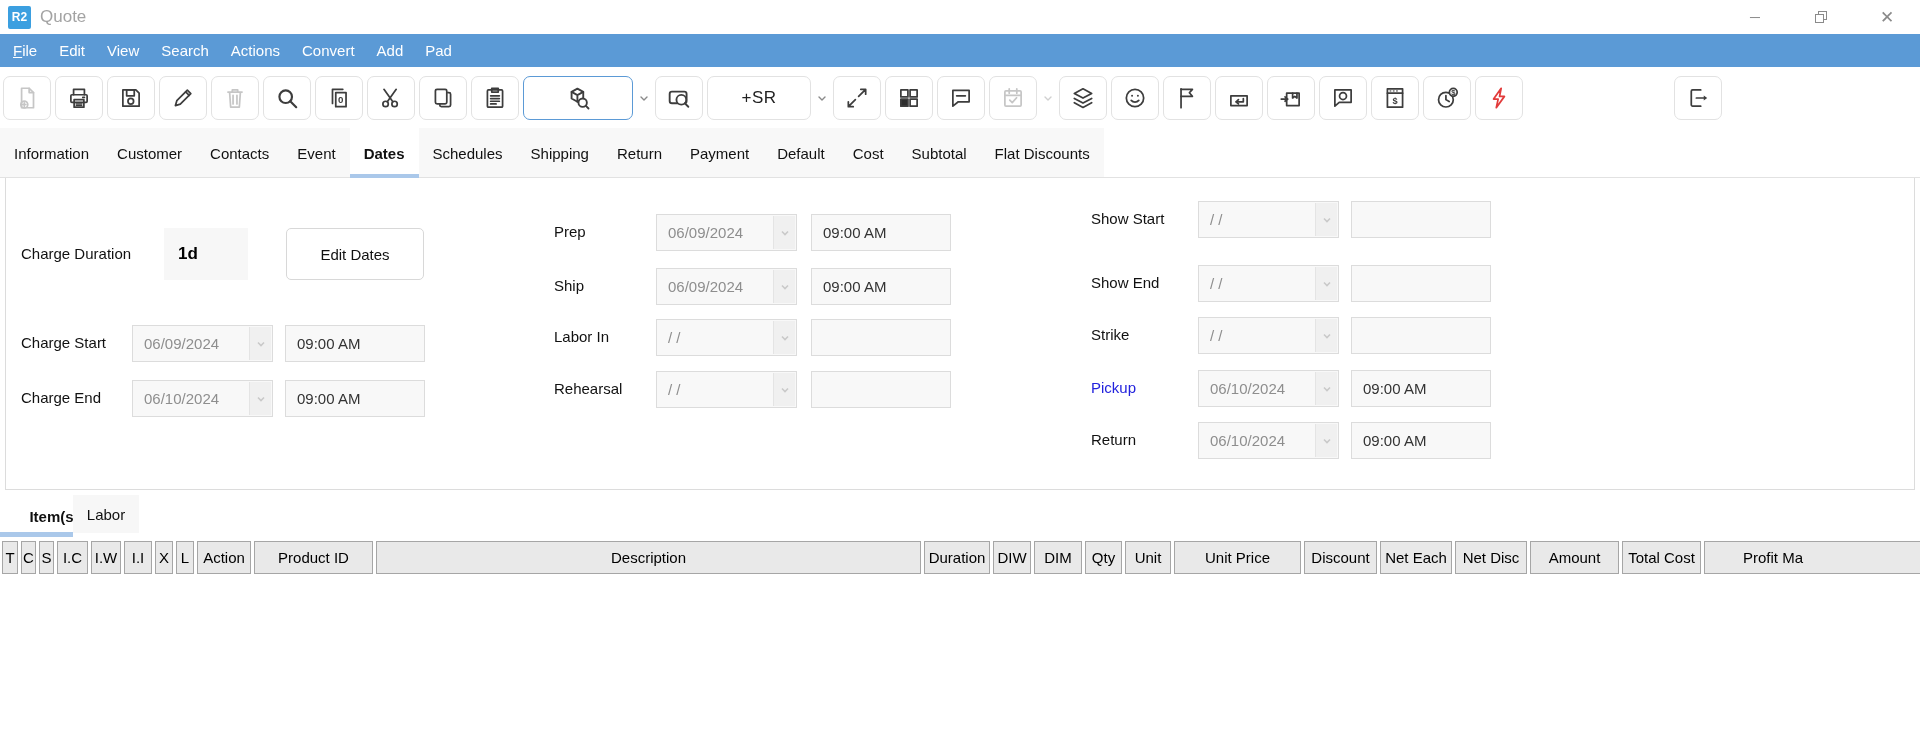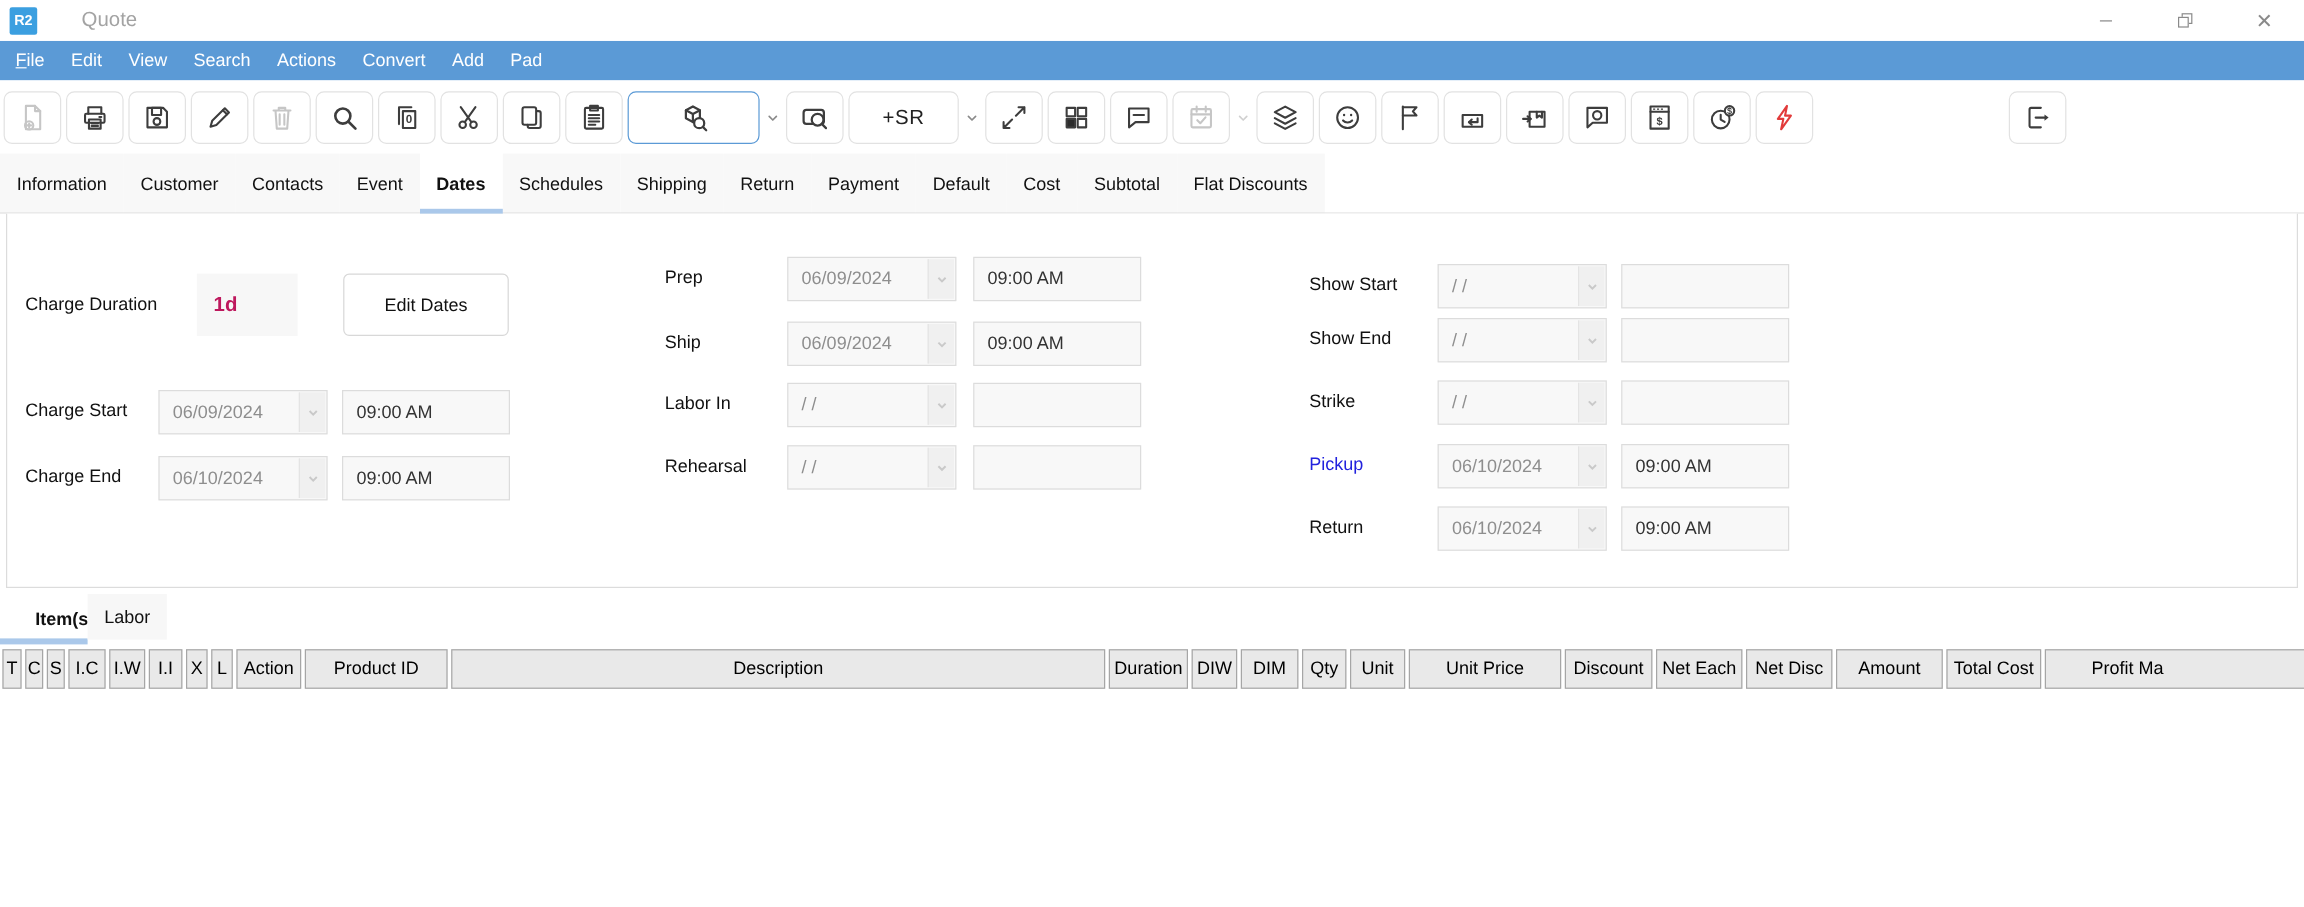--- a/index.html
+++ b/index.html
@@ -1,38 +1,38 @@
 <!DOCTYPE html>
 <html><head>
 <meta charset="utf-8">
 <style>
   html,body{margin:0;padding:0;background:#fff;width:1920px;height:756px;overflow:hidden;
     font-family:"Liberation Sans",sans-serif;-webkit-font-smoothing:antialiased;}
   *{box-sizing:border-box;}
   
-  .titlebar{height:34px;background:#fff;display:flex;align-items:center;position:relative;gap:28px;}
+  .titlebar{height:34px;background:#fff;display:flex;align-items:center;position:relative;}
   .applogo{width:23px;height:23px;margin-left:8px;background:#3b9fe0;border-radius:2px;
     color:#fff;font-size:12px;font-weight:bold;display:flex;align-items:center;justify-content:center;}
   .apptitle{margin-left:9px;font-size:17px;color:#a3a3a3;}
   .wctrls{position:absolute;right:0;top:0;height:34px;display:flex;align-items:center;}
   .wbtn{width:66px;height:34px;display:flex;align-items:center;justify-content:center;
     color:#8a8a8a;font-size:14px;cursor:default;}
   .restore-glyph{position:relative;width:12px;height:12px;}
   .restore-glyph i{position:absolute;border:1px solid #8a8a8a;width:9px;height:9px;display:block;}
   .restore-glyph i:first-child{right:0;top:0;}
   .restore-glyph i:last-child{left:0;bottom:0;background:#fff;}
   
   .menubar{height:33px;background:#5b9ad6;display:flex;align-items:center;padding-left:2px;}
   .mitem{color:#fff;font-size:15px;padding:0 11px;height:33px;display:flex;align-items:center;}
   
   .toolbar{height:61px;background:#fff;display:flex;align-items:center;padding-left:3px;}
   .tb{width:48px;height:44px;background:#fff;border:1px solid #e2e2e2;border-radius:7px;
     margin-right:4px;display:flex;align-items:center;justify-content:center;padding:0;flex:none;}
   .tb.wide{width:110px;}
-  .tb.wide2{width:92px;}
+  .tb.wide2{width:104px;}
   .tb.active{border:1px solid #5b9ad6;}
   .tb.chev{width:14px;border:none;border-radius:0;}
   .tb svg{stroke:#3d3d3d;fill:none;stroke-width:1.6;stroke-linecap:round;stroke-linejoin:round;}
   .tb svg text{fill:#3d3d3d;stroke:none;font-family:"Liberation Sans",sans-serif;font-weight:bold;}
   .tb.dis svg{stroke:#c6c6c6;}
   .tb.chev svg{stroke:#8a8a8a;stroke-width:1.4;}
   .tb.chev.dis svg{stroke:#d0d0d0;}
   .tb.red svg{stroke:#e23b3b;}
   .srlabel{font-size:17px;color:#222;letter-spacing:0.5px;}
   .tb.exit{margin-left:auto;margin-right:198px;}
@@ -54,21 +54,21 @@
   .fdate{width:141px;color:#8e8e8e;}
   .ftime{width:140px;color:#333;}
   .col-left  .plabel{left:15px;}  .col-left  .fdate{left:126px;} .col-left  .ftime{left:279px;}
   .col-mid   .plabel{left:548px;} .col-mid   .fdate{left:650px;} .col-mid   .ftime{left:805px;}
   .col-right .plabel{left:1085px;}.col-right .fdate{left:1192px;}.col-right .ftime{left:1345px;}
   .dd{position:absolute;top:1px;right:1px;bottom:1px;width:22px;background:#f0f0f0;
     border-left:1px solid #e4e4e4;display:flex;align-items:center;justify-content:center;}
   .dd svg{stroke:#c9c9c9;fill:none;stroke-width:1.6;}
   .cdlabel{position:absolute;left:15px;top:67px;font-size:15px;color:#111;}
   .cdvalue{position:absolute;left:158px;top:50px;width:84px;height:52px;background:#f7f7f7;
-    display:flex;align-items:center;padding-left:14px;font-size:17px;font-weight:bold;color:#be185d;}
+    display:flex;align-items:center;padding-left:14px;font-size:17px;font-weight:bold;color:#000000;}
   .editbtn{position:absolute;left:280px;top:50px;width:138px;height:52px;background:#fff;
     border:1px solid #d8d8d8;border-radius:5px;font-size:15px;color:#111;
     display:flex;align-items:center;justify-content:center;font-family:"Liberation Sans",sans-serif;}
   
   .itemsec{margin-top:5px;}
   .itabs{height:42px;display:flex;position:relative;}
   .itab{display:flex;align-items:center;justify-content:center;font-size:15px;color:#111;position:relative;}
   .itab.active{width:73px;font-weight:bold;background:#fff;padding-left:35px;}
   .itab.active::after{content:'';position:absolute;left:0;right:0;bottom:0;height:5px;background:#aac8ea;}
   .itab.plain{width:66px;background:#f7f7f7;height:38px;align-self:flex-start;}
@@ -411,21 +411,21 @@
           <svg width="10" height="10" viewBox="0 0 10 10">
             <polyline points="2,3.5 5,6.5 8,3.5"></polyline>
           </svg>
         </span>
       </div>
     <div class="ftime">
         <span></span>
       </div>
   </div>
 
-  <div class="fgroup col-right" style="top:42px">
+  <div class="fgroup col-right" style="top:23px">
     <div class="plabel">Show Start</div>
     <div class="fdate">
         <span>/ /</span>
         <span class="dd">
           <svg width="10" height="10" viewBox="0 0 10 10">
             <polyline points="2,3.5 5,6.5 8,3.5"></polyline>
           </svg>
         </span>
       </div>
     <div class="ftime">

